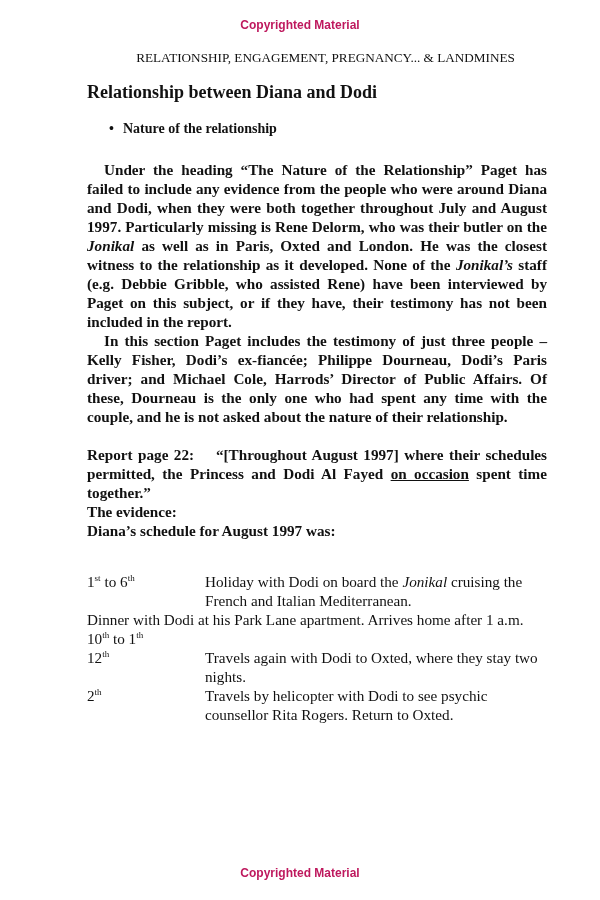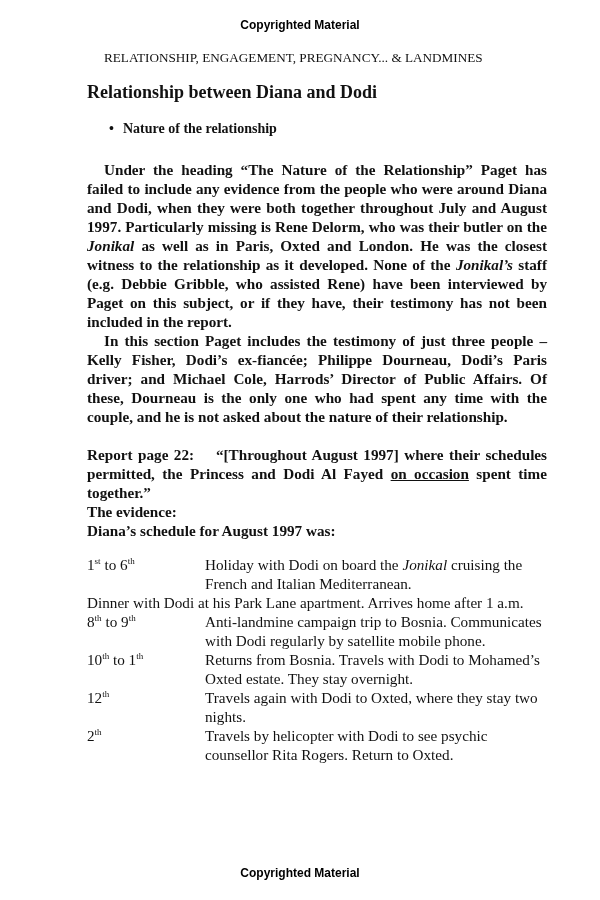--- a/index.html
+++ b/index.html
@@ -1,28 +1,28 @@
 <!DOCTYPE html>
 <html><head>
 <meta charset="utf-8">
 <style>
   html, body { margin:0; padding:0; background:#ffffff; }
   body { width:600px; height:900px; position:relative; overflow:hidden; color:#111; }
-  .copyright { position:absolute; left:0; width:600px; text-align:center; font-family:"Liberation Sans", sans-serif; font-weight:bold; font-size:12px; color:#000000; }
+  .copyright { position:absolute; left:0; width:600px; text-align:center; font-family:"Liberation Sans", sans-serif; font-weight:bold; font-size:12px; color:#be185d; }
   .copyright.top { top:18px; }
   .copyright.bottom { top:866px; }
   .page { position:absolute; left:87px; top:48px; width:460px; font-family:"Liberation Serif", serif; font-size:15.2px; line-height:19px; }
-  .running-head { font-size:13.2px; letter-spacing:0; margin:0 0 14px 17px; white-space:nowrap; }
+  .running-head { text-align:center; font-size:13.2px; letter-spacing:0; margin:0 0 14px 17px; white-space:nowrap; }
   h1 { font-size:18px; font-weight:bold; margin:12px 0 16px 0; line-height:22px; }
   .bullet { font-weight:bold; font-size:14px; margin:0 0 22px 22px; }
   .bullet .dot { display:inline-block; width:14px; }
   p { margin:0; text-align:justify; text-indent:17px;font-weight:bold; }
   p.noindent { text-indent:0; }
   .gap { height:19px; }
-  .schedule { margin-top:15px; }
+  .schedule { margin-top:32px; }
   .row { display:flex; }
   .date { width:118px; flex:none; }
   .desc { flex:1; }
   sup { font-size:9px; line-height:0; vertical-align:super; }
   u { text-decoration:underline; }
 </style>
 </head>
 <body>
 
 <div class="copyright top">Copyrighted Material</div>
@@ -43,26 +43,21 @@
 
   <div class="schedule">
     <div class="row">
       <div class="date"><span>1</span><sup>st</sup><span> to 6</span><sup>th</sup></div>
       <div class="desc"><span>Holiday with Dodi on board the </span><i>Jonikal</i><span> cruising the French and Italian Mediterranean.</span></div>
     </div>
     <div class="row">
       <div class="desc"><span>Dinner with Dodi at his Park Lane apartment. Arrives home after 1 a.m.</span><i></i><span></span></div>
     </div>
     <div class="row">
-      <div class="date"><span>8</span><sup>th</sup><span> to 9</span><sup>th</sup></div>
-      <div class="desc"><span>Anti-landmine campaign trip to Bosnia. Communicates with Dodi regularly by satellite mobile phone.</span><i></i><span></span></div>
-    </div>
-    <div class="row">
       <div class="date"><span>10</span><sup>th</sup><span> to 1</span><sup>th</sup></div>
-      <div class="desc"><span>Returns from Bosnia. Travels with Dodi to Mohamed’s Oxted estate. They stay overnight.</span><i></i><span></span></div>
     </div>
     <div class="row">
       <div class="date"><span>12</span><sup>th</sup><span></span><sup></sup></div>
       <div class="desc"><span>Travels again with Dodi to Oxted, where they stay two nights.</span><i></i><span></span></div>
     </div>
     <div class="row">
       <div class="date"><span>2</span><sup>th</sup><span></span><sup></sup></div>
       <div class="desc"><span>Travels by helicopter with Dodi to see psychic counsellor Rita Rogers. Return to Oxted.</span><i></i><span></span></div>
     </div>
   </div>

